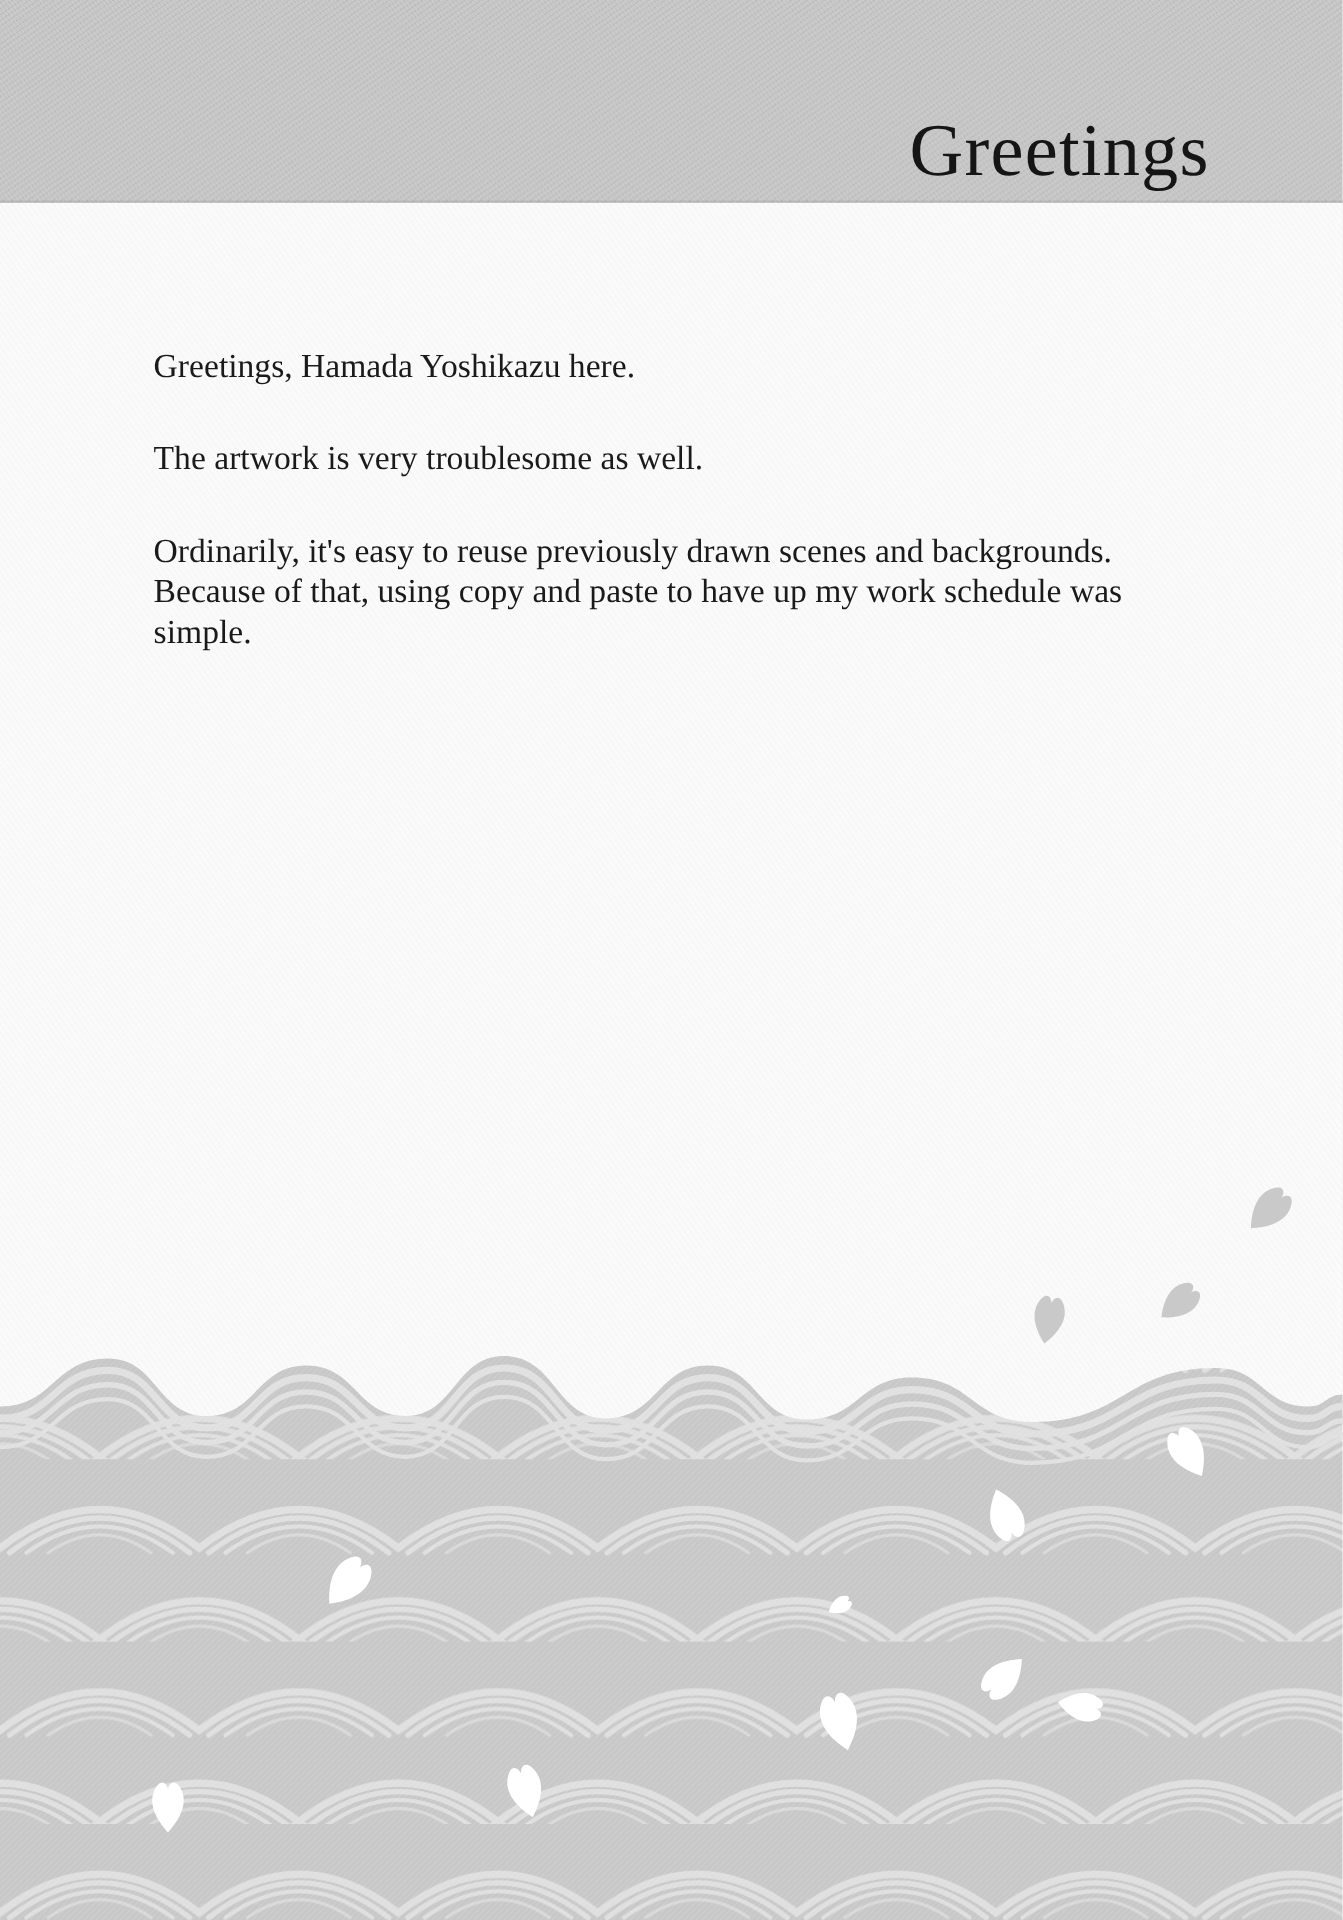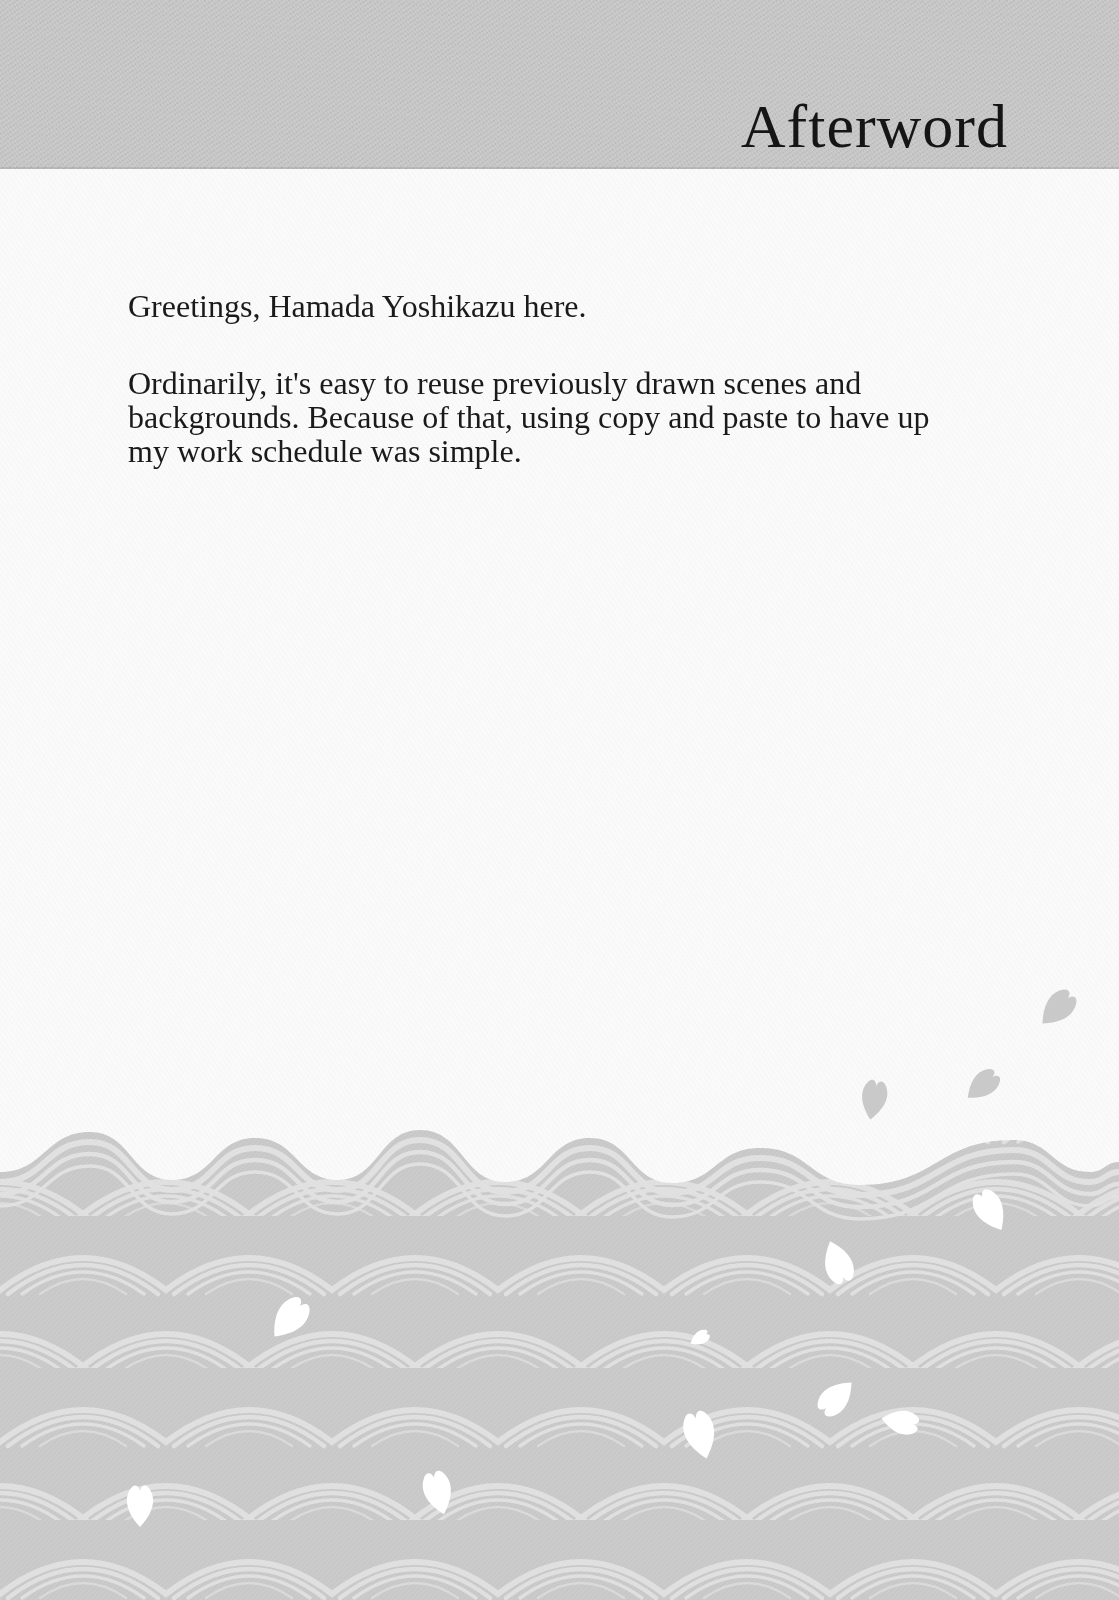--- a/index.html
+++ b/index.html
@@ -31,41 +31,42 @@
     color:#151515;
   }
   .body-text{
     position:absolute;
     left:128px;top:289px;
     width:840px;
     color:#1a1a1a;
   }
   .body-text p{
     margin:0 0 43px 0;
-    font-size:32px;
+    font-size:28px;
     line-height:34px;
   }
   .water-svg{
     position:absolute;
     left:0;bottom:0;
     width:1119px;height:650px;
     display:block;
   }
 </style>
 </head>
 <body>
 
 <div class="page">
 
   <div class="header-band">
-    <h1 class="afterword-title">Afterword</h1>
+    <h1 class="afterword-title">Greetings</h1>
   </div>
 
   <div class="body-text">
     <p>Greetings, Hamada Yoshikazu here.</p>
+    <p>The artwork is very troublesome as well.</p>
     <p>Ordinarily, it's easy to reuse previously drawn scenes and backgrounds. Because of that, using copy and paste to have up my work schedule was simple.</p>
   </div>
 
   <svg class="water-svg" viewBox="0 950 1119 650" preserveAspectRatio="none">
     <defs>
       <pattern id="wavePattern" width="166" height="152" patternUnits="userSpaceOnUse">
         <rect x="0" y="0" width="166" height="152" fill="#c8c8c8"></rect>
         <g fill="none" stroke="#dfdfdf" stroke-linecap="round">
           <path d="M -5 78 Q 83 6 171 78" stroke-width="6"></path>
           <path d="M 8 78 Q 83 20 158 78" stroke-width="4.5"></path>

